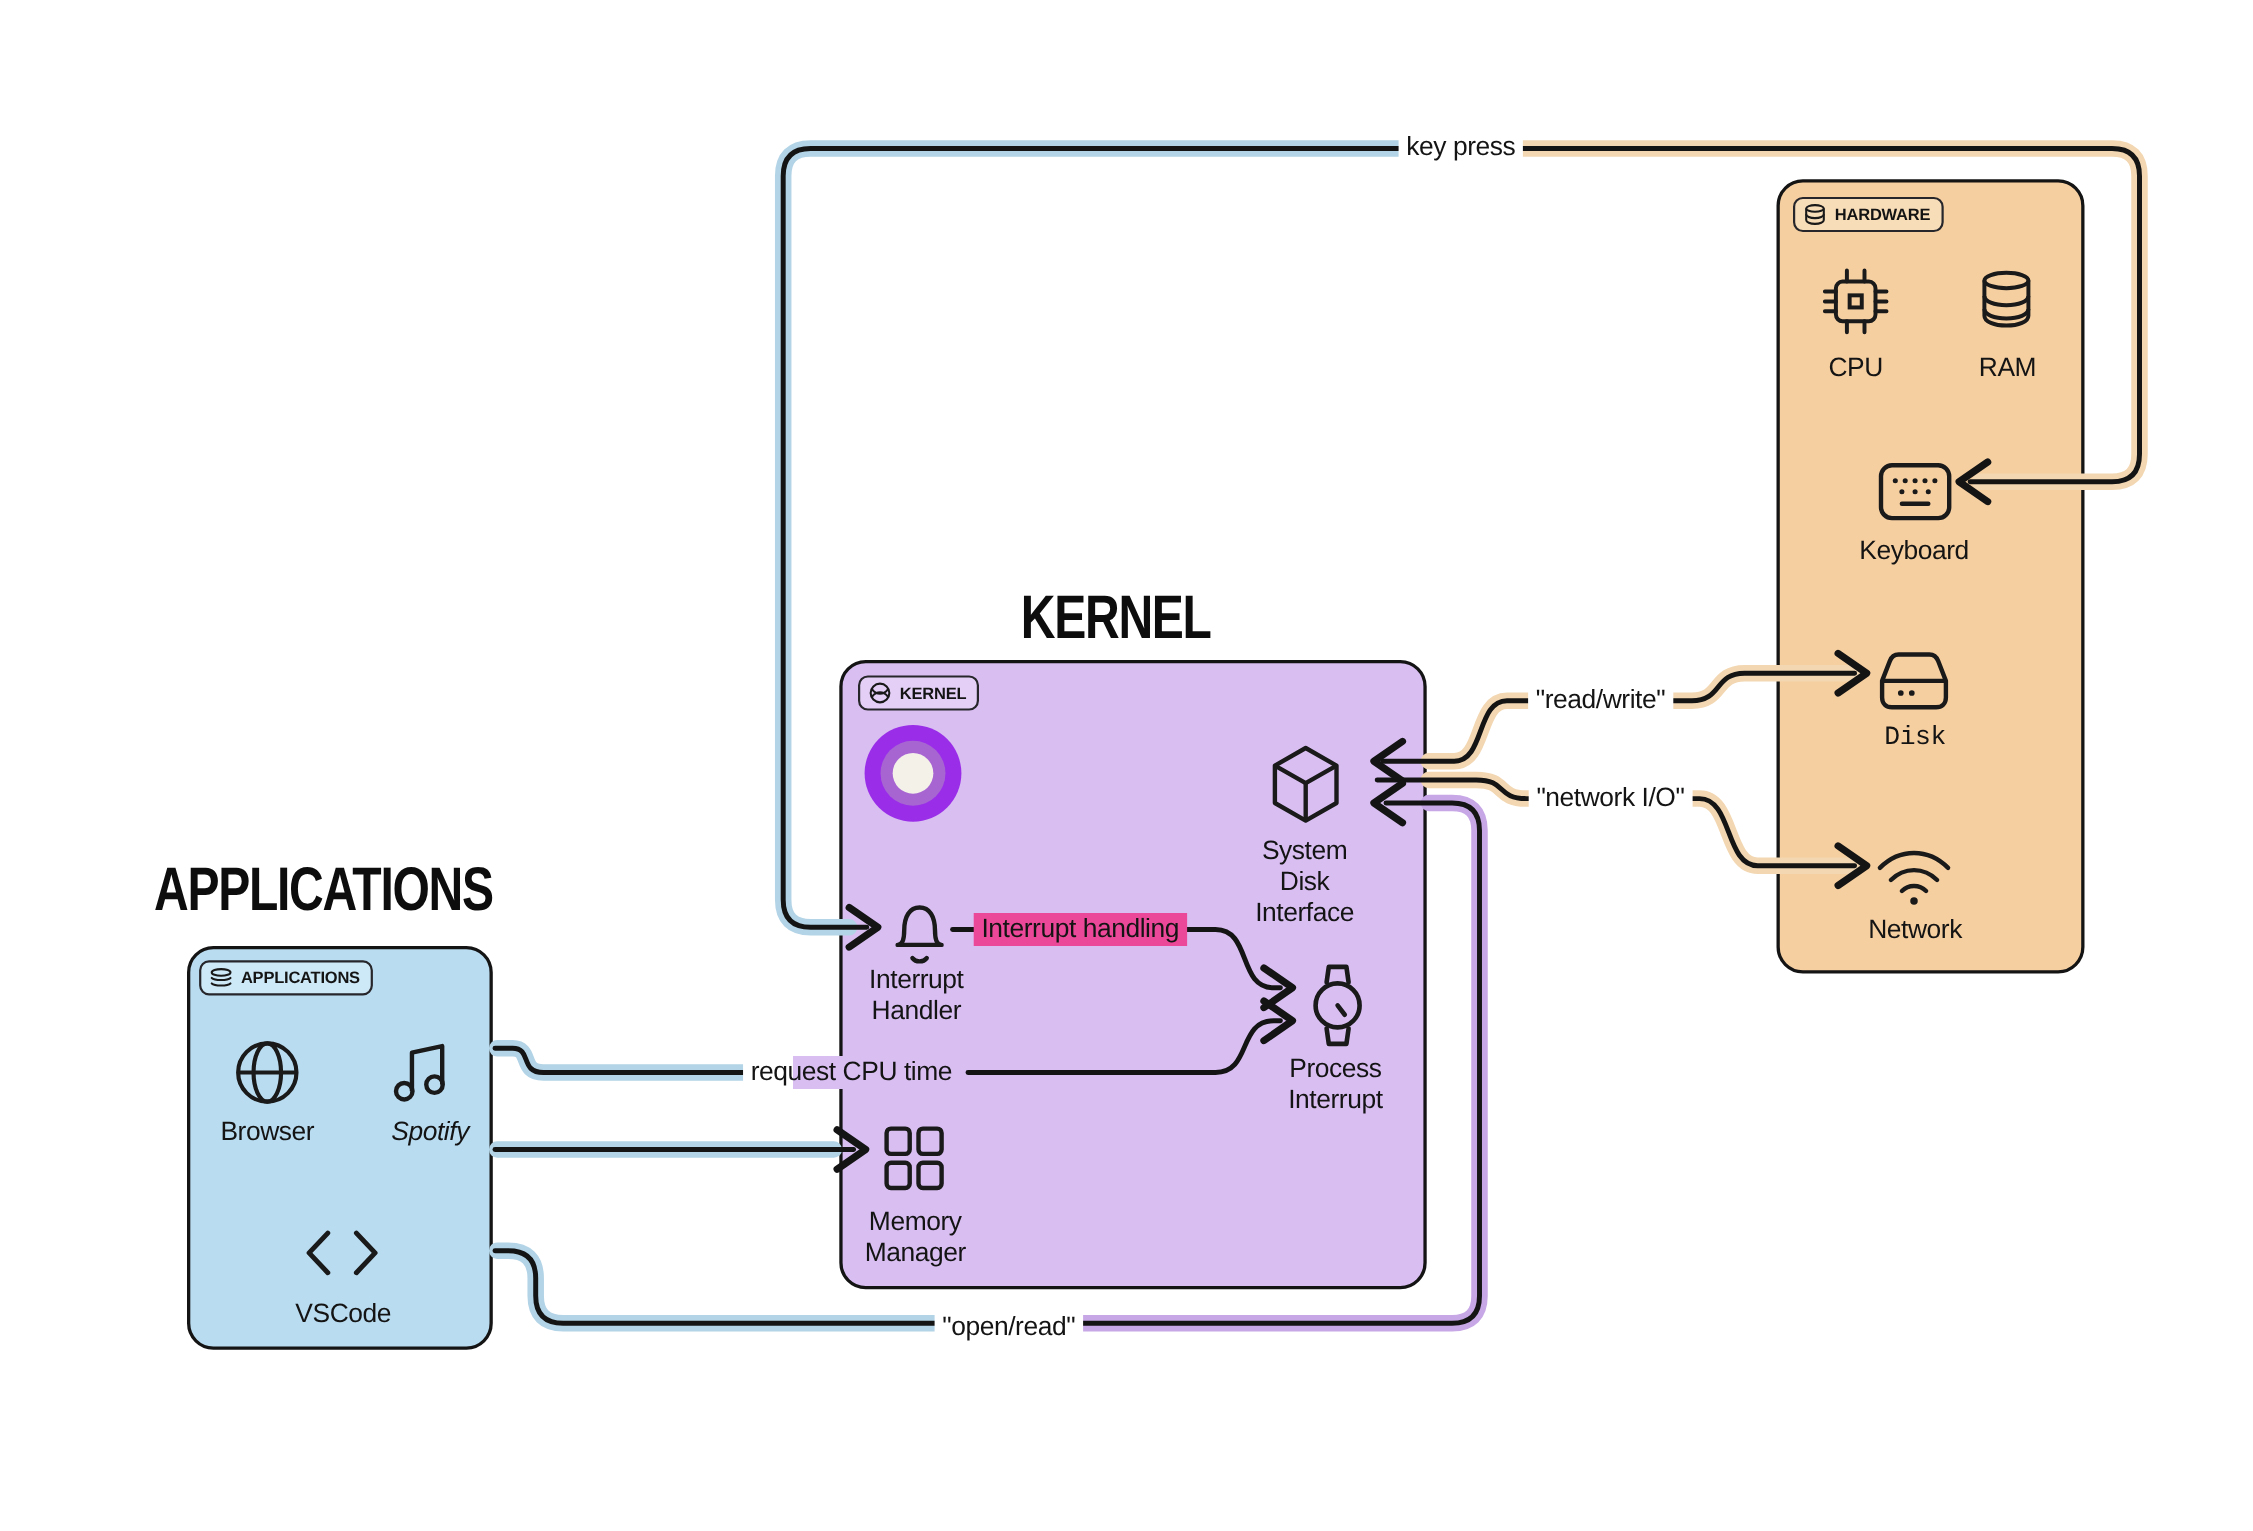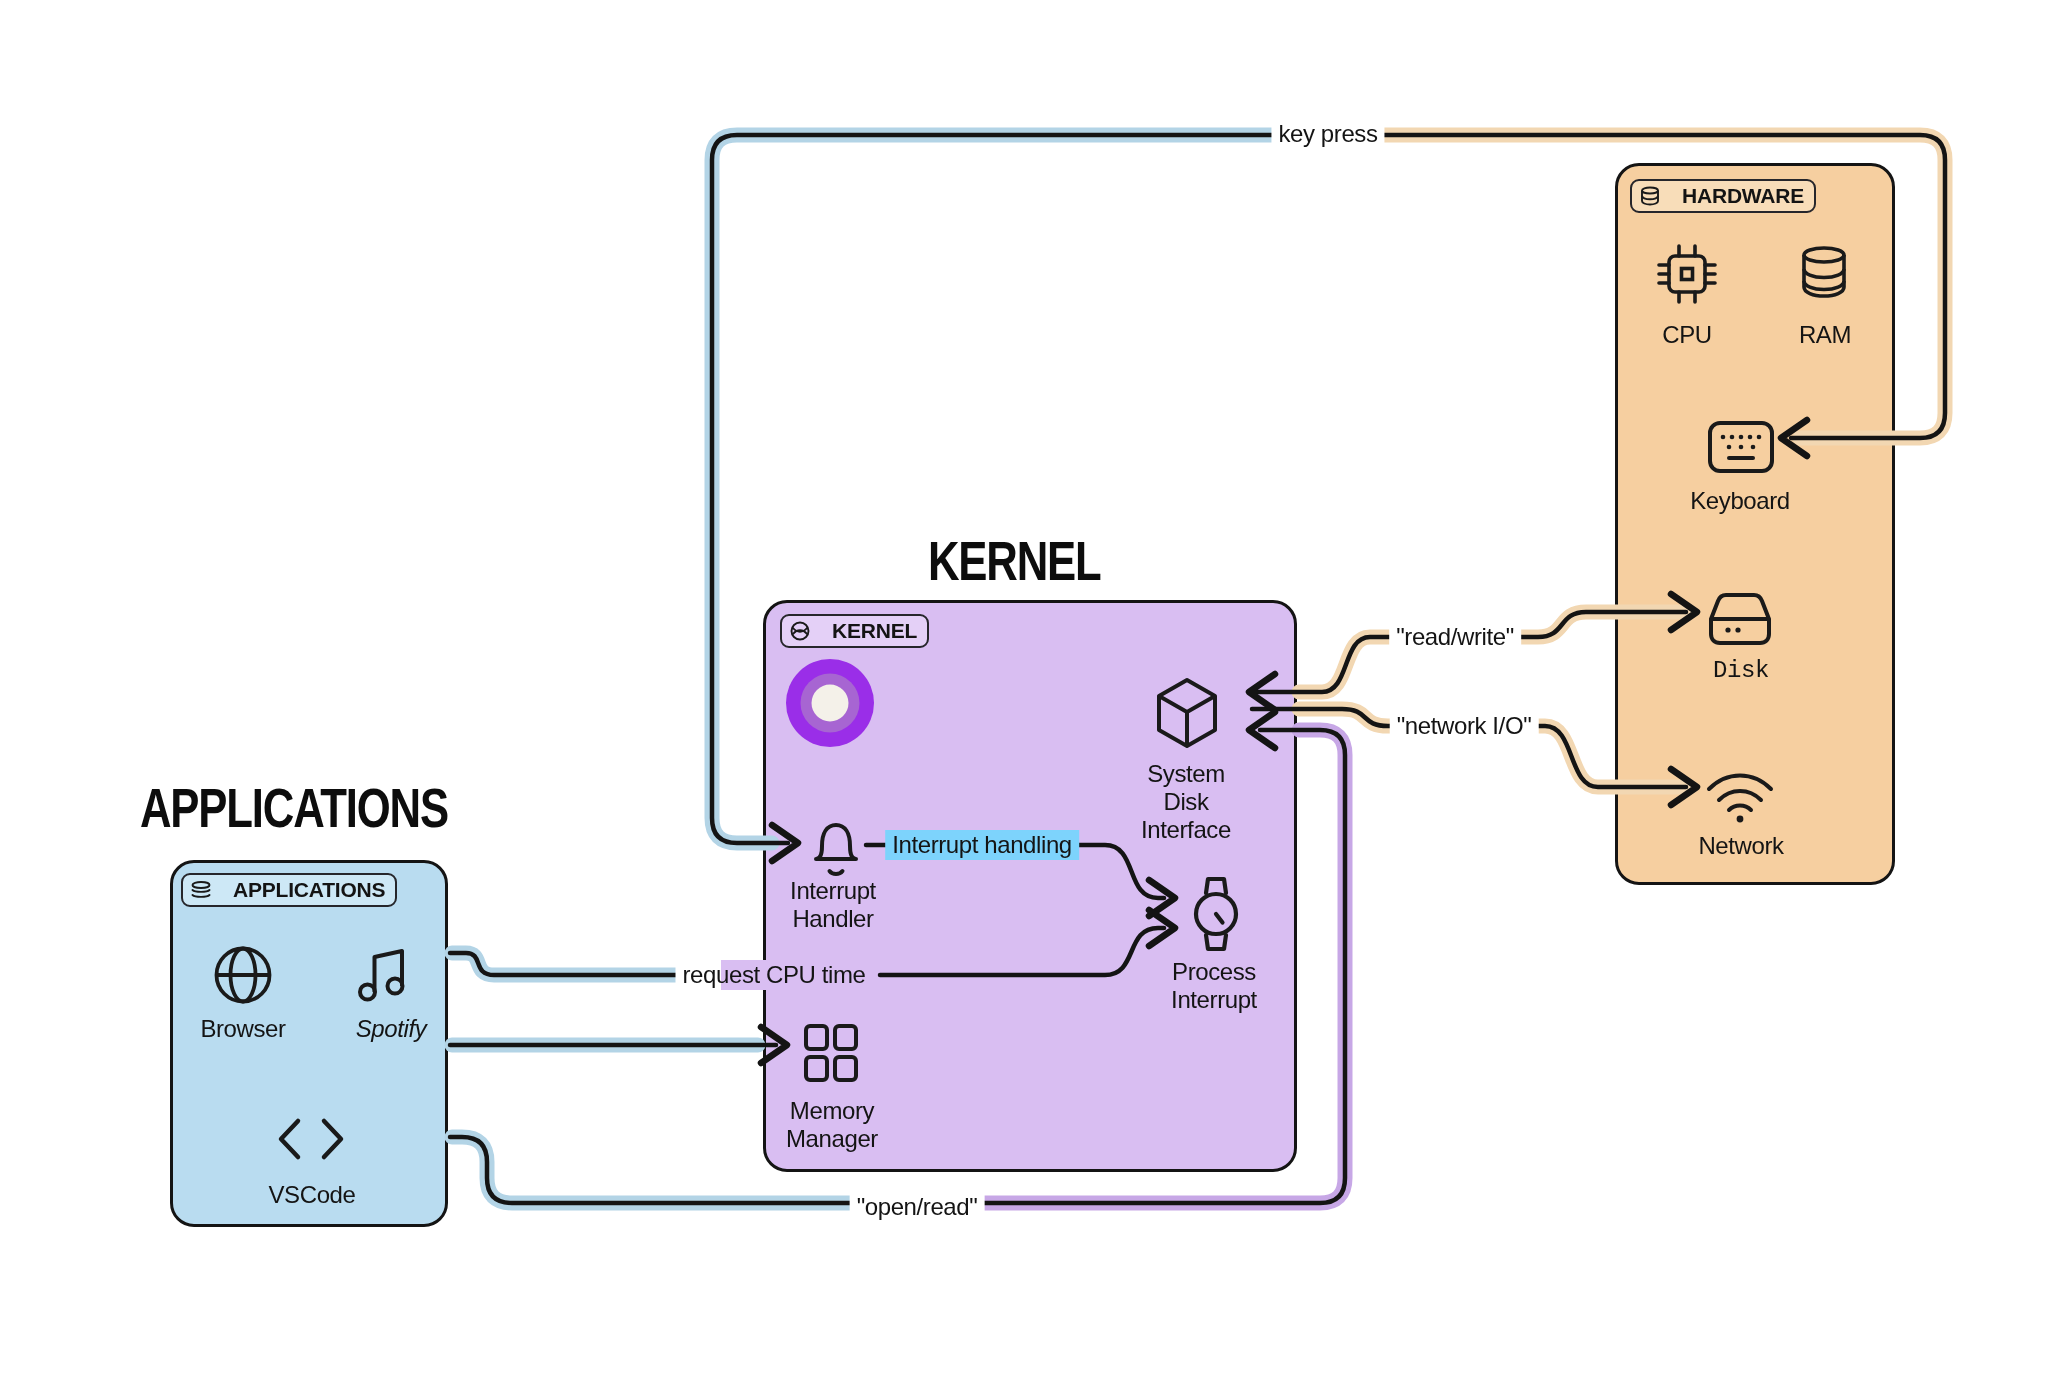--- a/index.html
+++ b/index.html
@@ -8,23 +8,23 @@
   .stage{position:absolute;left:0;top:0;width:2048px;height:1392px;}
 
   .big-title{position:absolute;font-size:56px;font-weight:800;letter-spacing:-1.5px;
              transform:scaleX(0.78);transform-origin:left top;white-space:nowrap;color:#0d0d0d;}
 
   .box{position:absolute;border:3.5px solid #141414;border-radius:24px;box-sizing:border-box;}
   #apps-box{left:170px;top:860px;width:278px;height:367px;background:#b9dcf0;}
   #kernel-box{left:763px;top:600px;width:534px;height:572px;background:#d9bef2;}
   #hw-box{left:1615px;top:163px;width:280px;height:722px;background:#f6cfa0;}
 
-  .badge{position:absolute;display:inline-flex;align-items:center;gap:21px;
+  .badge{position:absolute;display:inline-flex;align-items:center;gap:7px;
          border:2px solid #26262b;border-radius:9px;padding:3px 10px 3px 7px;
-         font-weight:700;font-size:21px;letter-spacing:-0.2px;white-space:nowrap;}
+         font-weight:700;font-size:15px;letter-spacing:-0.2px;white-space:nowrap;}
   #apps-badge{left:8px;top:10px;background:#cde8f6;}
   #kernel-badge{left:14px;top:11px;background:#e4d0f7;}
   #hw-badge{left:12px;top:13px;background:#f8ddb9;}
   .badge svg{display:block;}
 
   .icon{position:absolute;}
   .icon svg{display:block;}
 
   .item-label{position:absolute;transform:translateX(-50%);font-size:24px;font-weight:500;
               text-align:center;line-height:1.16;white-space:pre-line;letter-spacing:-0.4px;}
@@ -33,21 +33,21 @@
   .glow{fill:none;stroke-width:15;stroke-linecap:round;stroke-linejoin:round;}
   .glow.blue{stroke:#b3d4e6;}
   .glow.orange{stroke:#f2d7b2;}
   .glow.purple{stroke:#c7a7e6;}
   .wire{fill:none;stroke:#141414;stroke-width:4.5;stroke-linecap:round;stroke-linejoin:round;}
   .arrow{fill:none;stroke:#141414;stroke-width:6.5;stroke-linecap:round;stroke-linejoin:round;}
 
   .line-label{position:absolute;transform:translateX(-50%);font-size:24px;font-weight:500;
               letter-spacing:-0.4px;padding:1px 7px;white-space:nowrap;}
   #lbl-key-press,#lbl-read-write,#lbl-network-io,#lbl-open-read{background:#ffffff;}
-  #lbl-interrupt-handling{background:#7dd3fc;}
+  #lbl-interrupt-handling{background:#ec4899;}
   #lbl-request-cpu{background:linear-gradient(90deg,#ffffff 0 23%,#d9bef2 23%);}
 </style>
 </head>
 <body>
 
 <div class="stage">
 
   <div class="big-title" style="left:140px;top:775px;">APPLICATIONS</div>
   <div class="big-title" style="left:928px;top:528px;">KERNEL</div>
 

